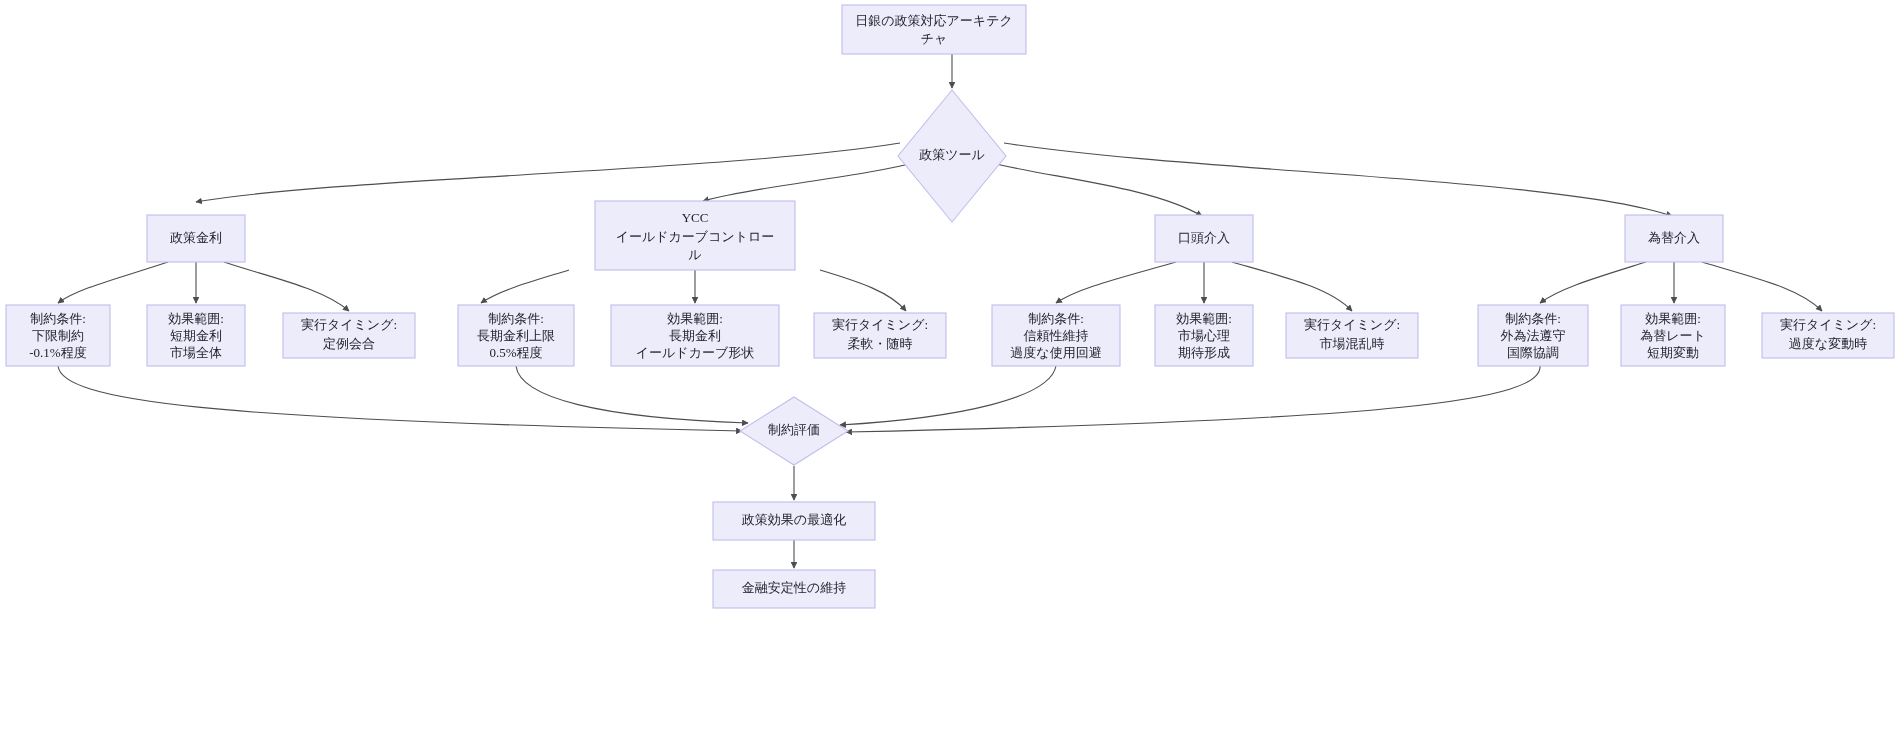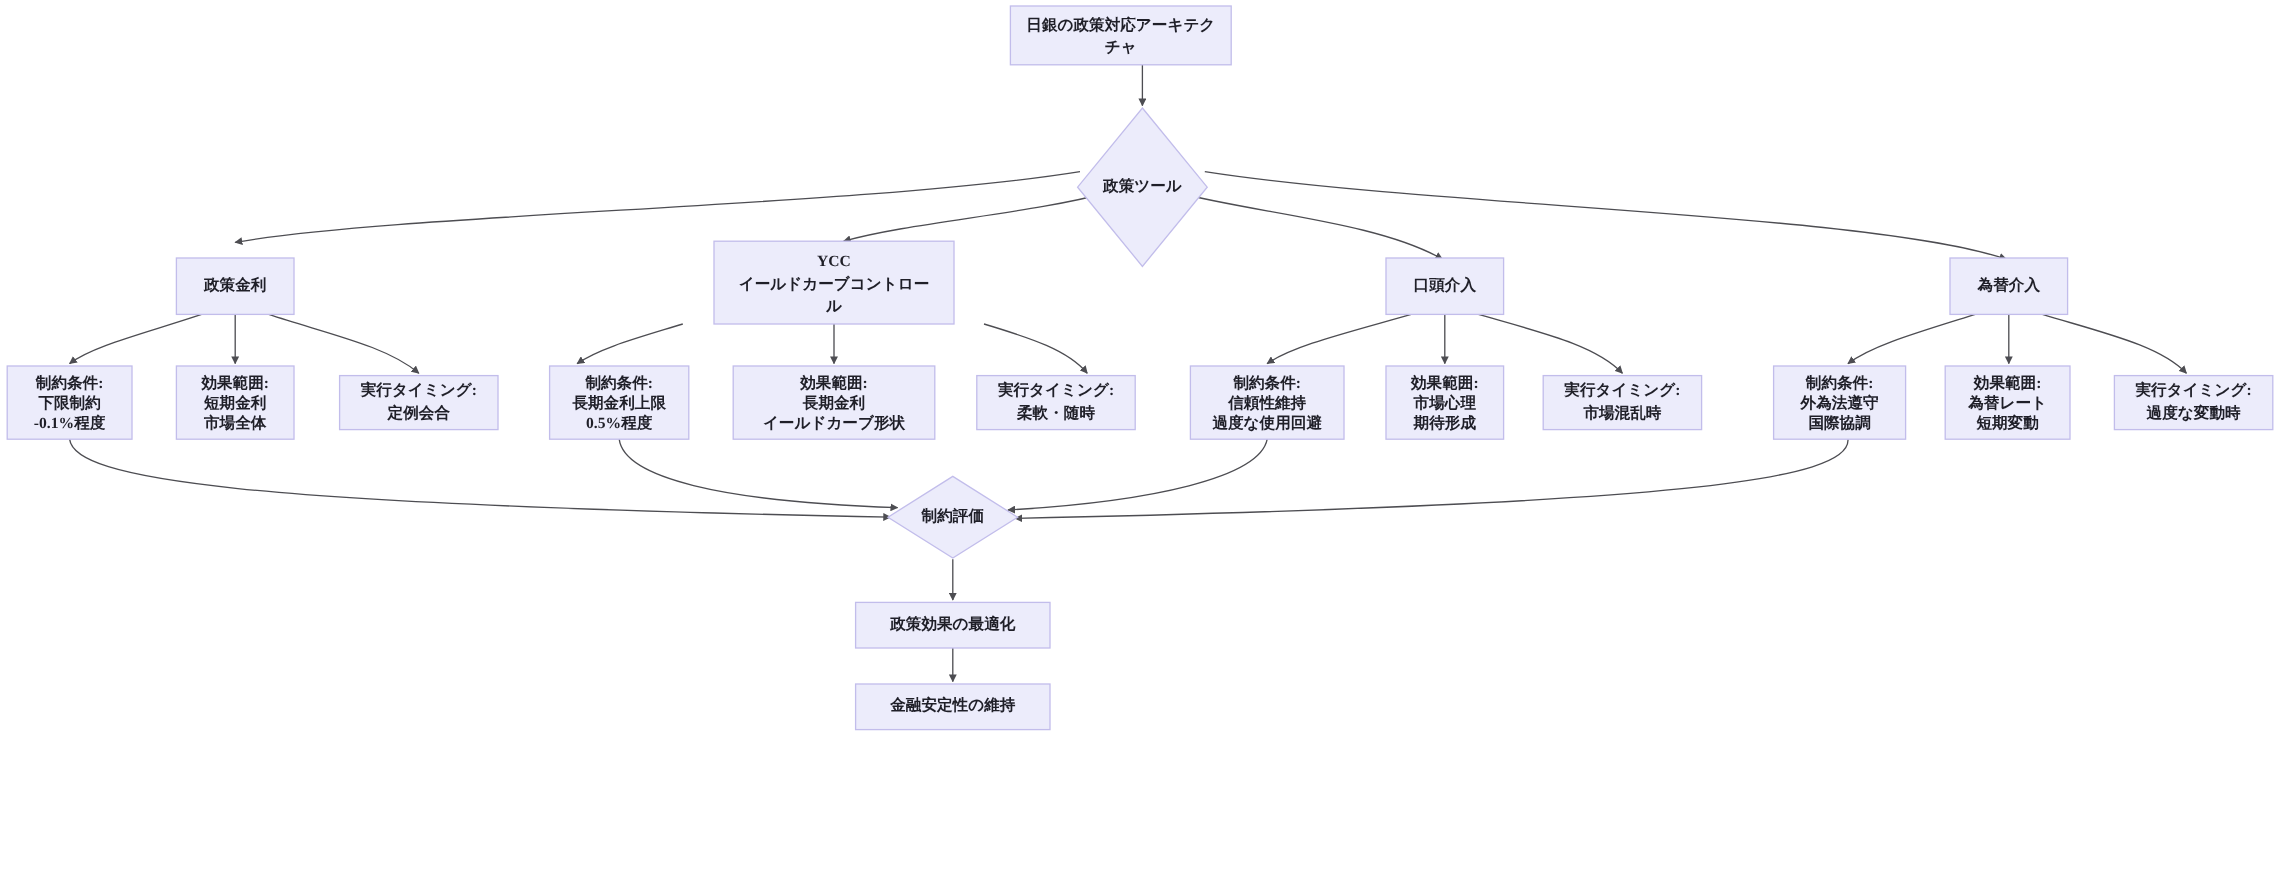--- a/index.html
+++ b/index.html
@@ -10,21 +10,20 @@
   body {
     width: 1904px;
     height: 738px;
     font-family: "Liberation Serif", "DejaVu Serif", serif;
     overflow: hidden;
   }
   #diagram-root {
     position: relative;
     width: 1904px;
     height: 738px;
-    font-weight: bold;
   }
   svg#flowchart {
     display: block;
     width: 1904px;
     height: 738px;
   }
   .node-rect {
     fill: #ececfb;
     stroke: #c2bdeb;
     stroke-width: 1.1px;

